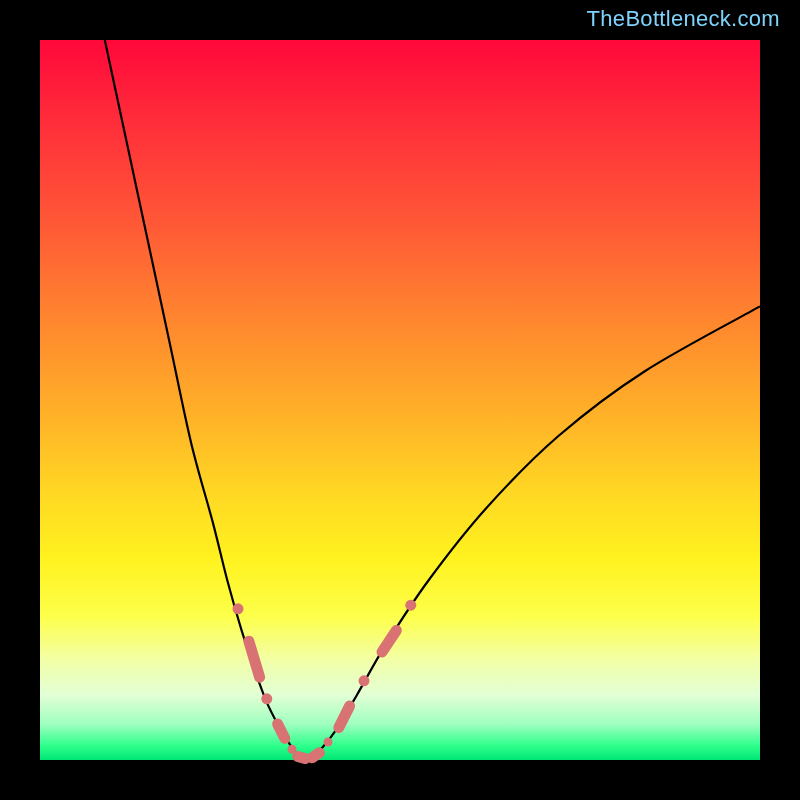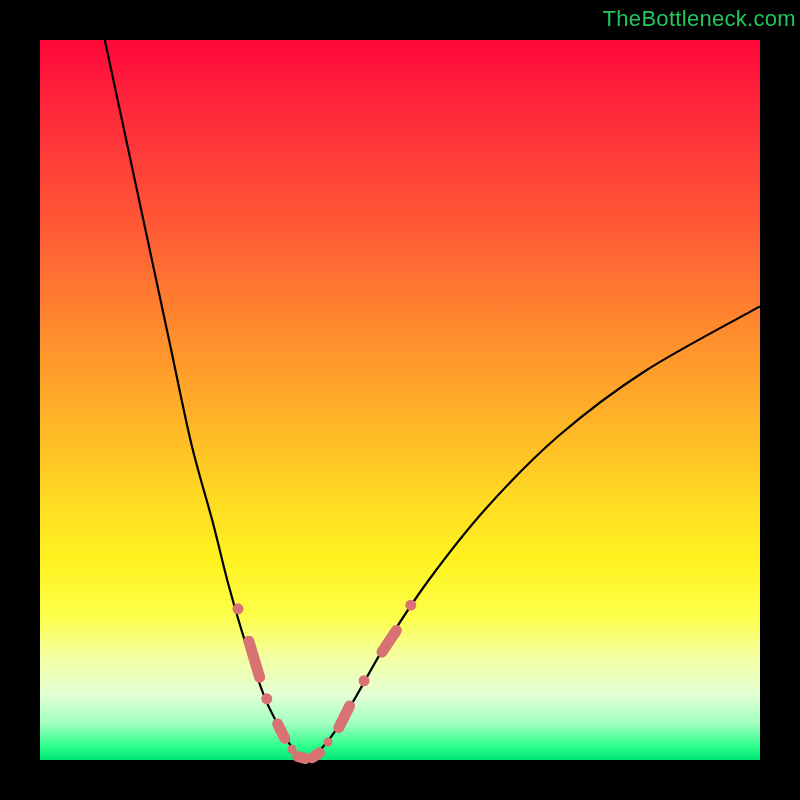--- a/index.html
+++ b/index.html
@@ -36,22 +36,22 @@
       #f3ffa5 86%,
       #e2ffd5 91%,
       #9fffc0 95%,
       #2fff8c 98%,
       #00e675 100%
     );
   }
   .watermark {
     position: absolute;
     top: 6px;
-    right: 4px;
-    color: #22c55e;
+    right: 20px;
+    color: #7dd3fc;
     font-size: 22px;
     font-weight: 500;
     letter-spacing: 0.3px;
     margin-left: 40px;
   }
   svg.overlay {
     position: absolute;
     left: 0;
     top: 0;
     width: 720px;

